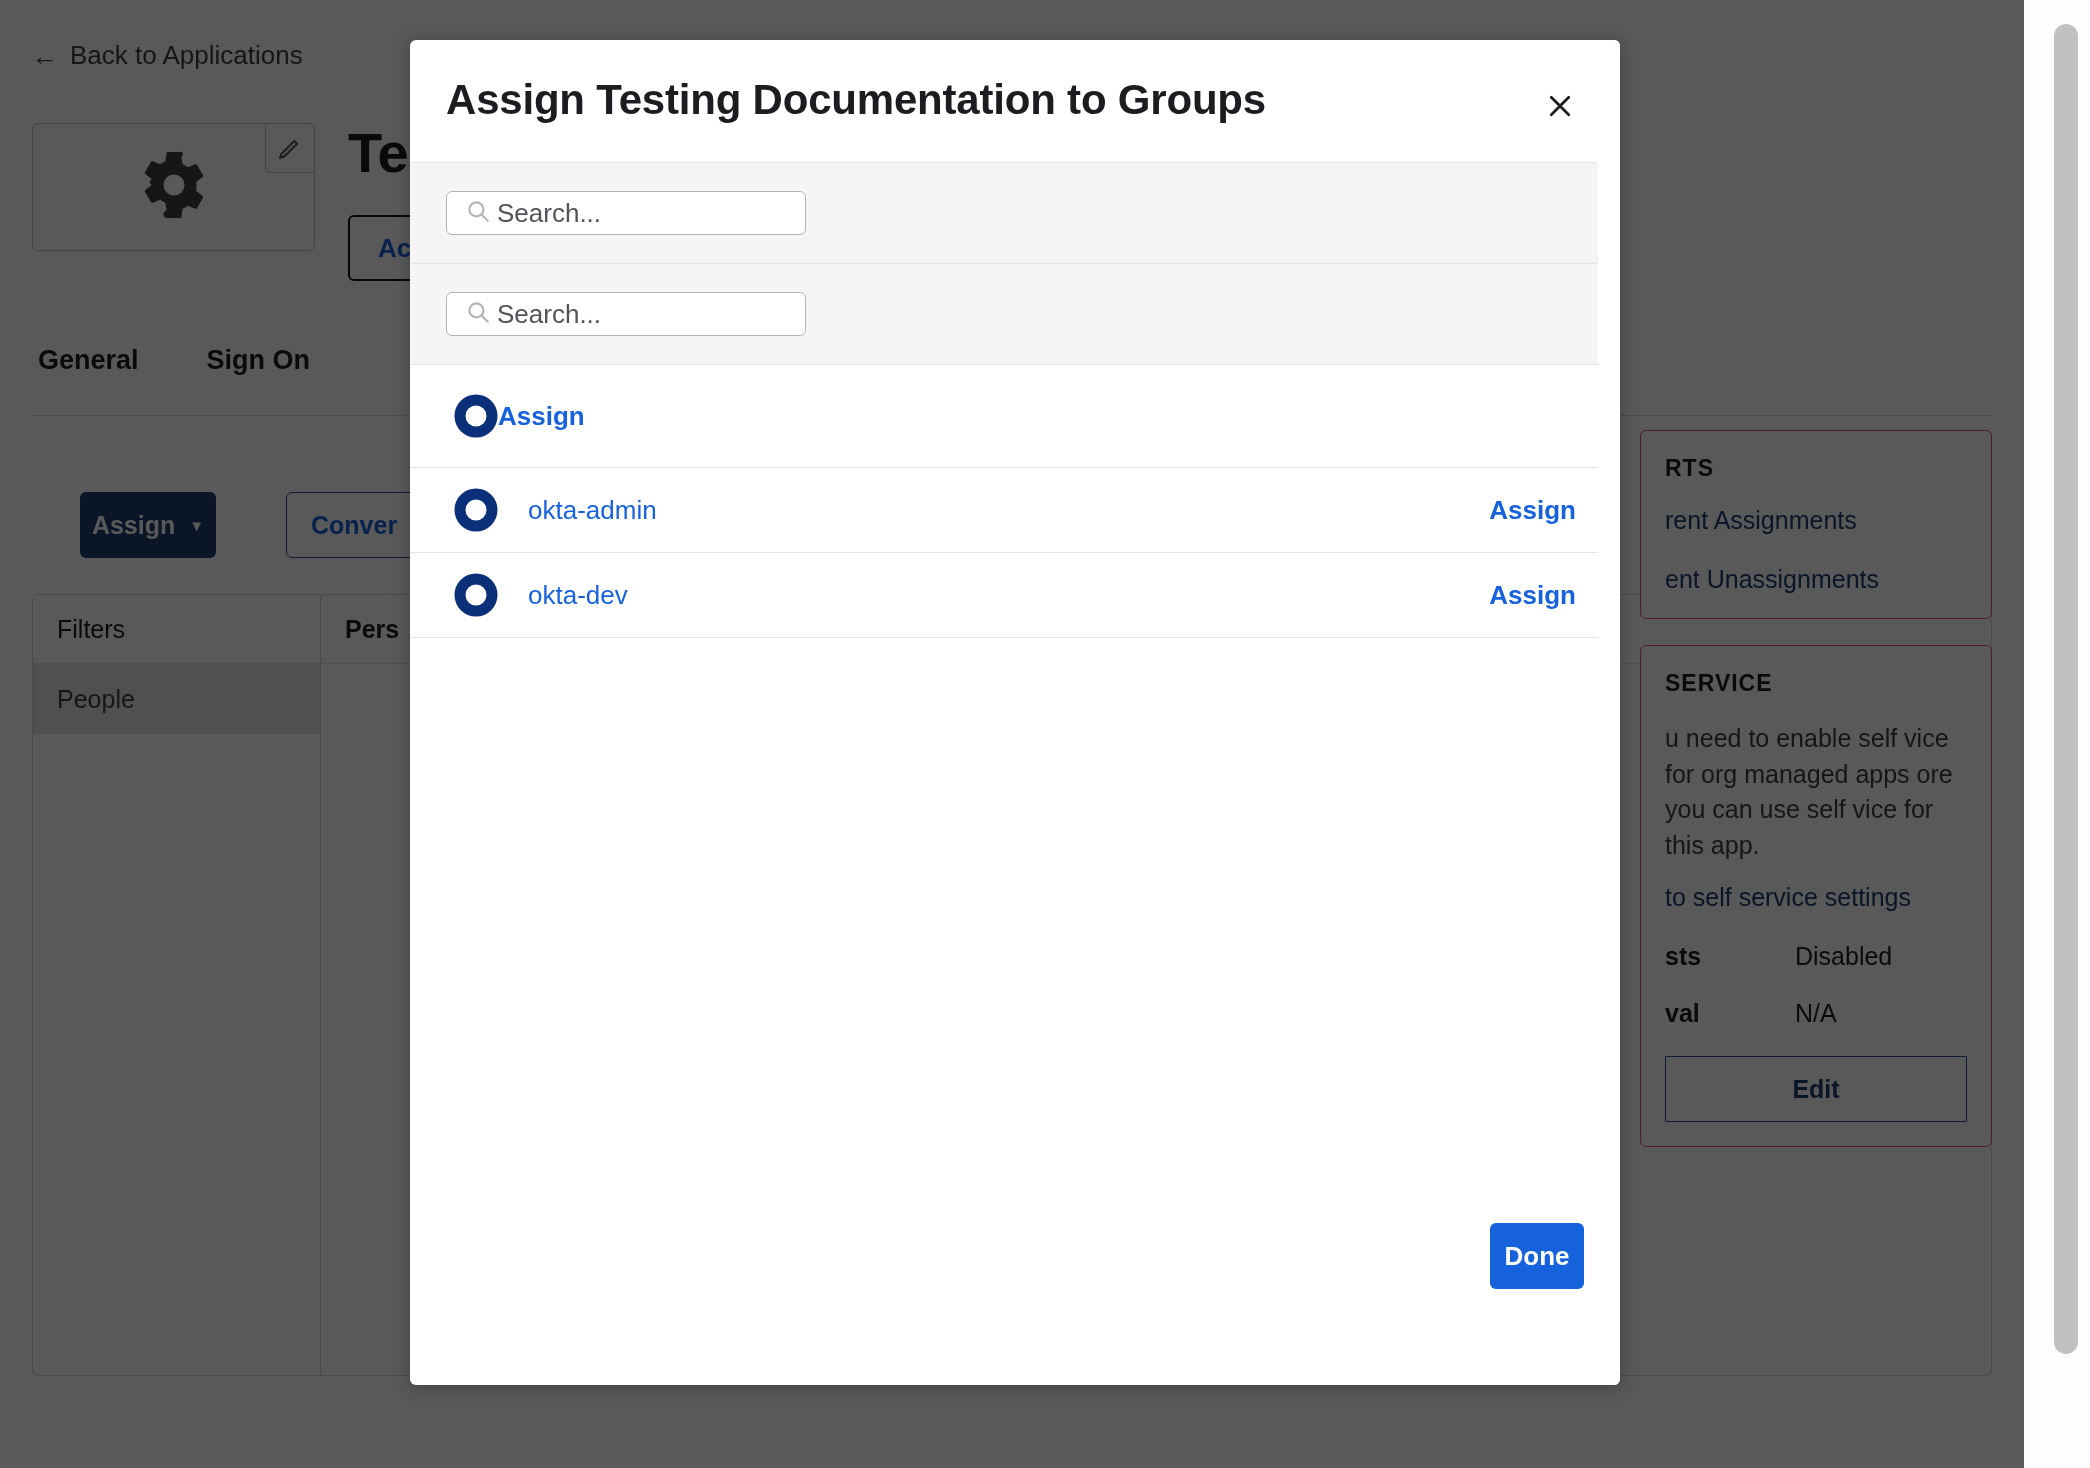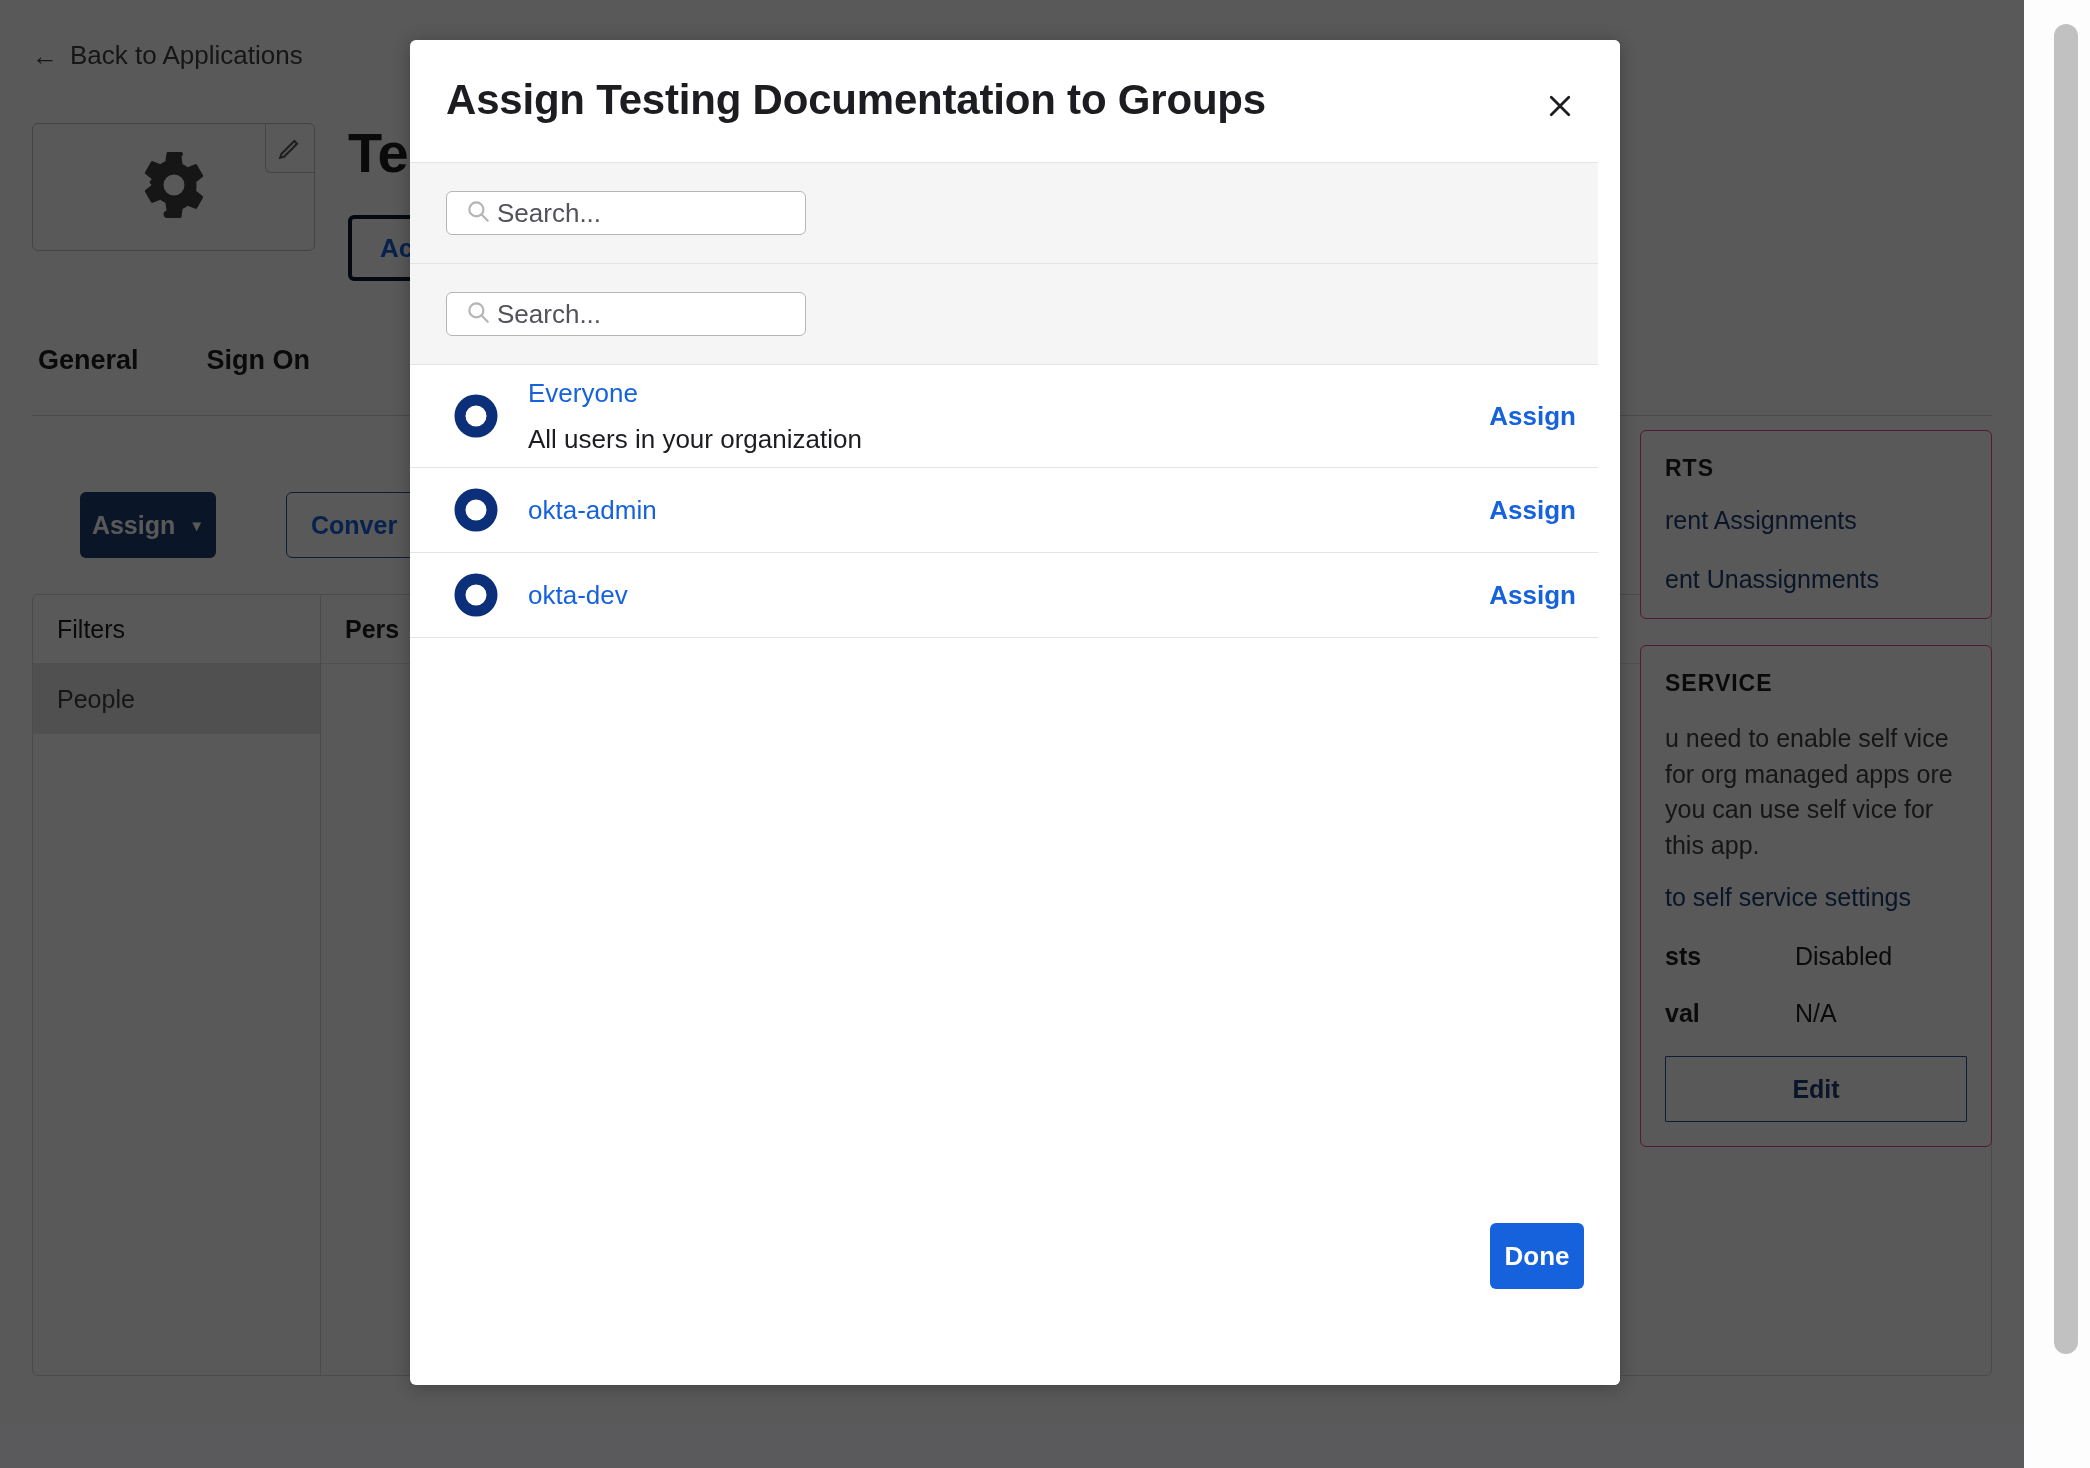--- a/index.html
+++ b/index.html
@@ -14,21 +14,21 @@
   #bg-page{position:absolute;left:0;top:0;width:2024px;height:1468px;background:#ffffff;overflow:hidden;}
 
   .back-link{position:absolute;left:32px;top:40px;font-size:26px;color:#3f3f40;display:flex;align-items:center;gap:12px;}
   .back-arrow{font-size:26px;line-height:1;}
 
   .app-logo-box{position:absolute;left:32px;top:123px;width:283px;height:128px;border:1px solid #c2c2c2;border-radius:6px;box-sizing:border-box;}
   .app-logo-gear{position:absolute;left:50%;top:50%;transform:translate(-50%,-50%);}
   .edit-corner{position:absolute;right:0;top:0;width:48px;height:48px;border-left:1px solid #c2c2c2;border-bottom:1px solid #c2c2c2;border-radius:0 6px 0 6px;display:flex;align-items:center;justify-content:center;}
 
   .app-title{position:absolute;left:348px;top:120px;font-size:56px;font-weight:700;color:#1d1d21;letter-spacing:-0.5px;}
-  .active-btn{position:absolute;left:348px;top:215px;height:66px;padding:0 28px;border:4px solid #0f172a;border-radius:6px;color:#1662dd;font-size:26px;font-weight:600;display:flex;align-items:center;box-sizing:border-box;}
+  .active-btn{position:absolute;left:348px;top:215px;height:66px;padding:0 28px;border:2px solid #0f172a;border-radius:6px;color:#1662dd;font-size:26px;font-weight:600;display:flex;align-items:center;box-sizing:border-box;}
 
   .tabs{position:absolute;left:38px;top:345px;display:flex;gap:68px;}
   .tab{font-size:27px;font-weight:600;color:#1d1d21;padding-bottom:26px;}
   .tabs-rule{position:absolute;left:32px;top:415px;width:1960px;height:1px;background:#d7d7d7;}
 
   .assign-btn{position:absolute;left:80px;top:492px;width:136px;height:66px;background:#1d3c72;border-radius:6px;color:#ffffff;font-size:25px;font-weight:600;display:flex;align-items:center;justify-content:center;gap:14px;}
   .caret{font-size:15px;}
   .convert-btn{position:absolute;left:286px;top:492px;height:66px;padding:0 24px;border:1px solid #2f5299;border-radius:6px;color:#1662dd;font-size:25px;font-weight:600;display:flex;align-items:center;box-sizing:border-box;white-space:nowrap;overflow:hidden;width:240px;}
 
   .people-panel{position:absolute;left:32px;top:594px;width:1960px;height:782px;border:1px solid #d7d7d7;border-radius:6px;box-sizing:border-box;background:#fff;display:flex;}
@@ -199,24 +199,20 @@
   </div>
 
   <div class="group-list">
 
     <div class="group-row tall">
       <span class="grp-icon">
         <svg width="44" height="44" viewBox="0 0 44 44" aria-hidden="true">
           <circle cx="22" cy="22" r="16" fill="none" stroke="#0b2f78" stroke-width="11"></circle>
         </svg>
       </span>
-      <span class="grp-text">
-        <span class="grp-name">Everyone</span>
-        <span class="grp-desc" style="display:block;">All users in your organization</span>
-      </span>
       <span class="grp-action">Assign</span>
     </div>
 
     <div class="group-row">
       <span class="grp-icon">
         <svg width="44" height="44" viewBox="0 0 44 44" aria-hidden="true">
           <circle cx="22" cy="22" r="16" fill="none" stroke="#0b2f78" stroke-width="11"></circle>
         </svg>
       </span>
       <span class="grp-text">

